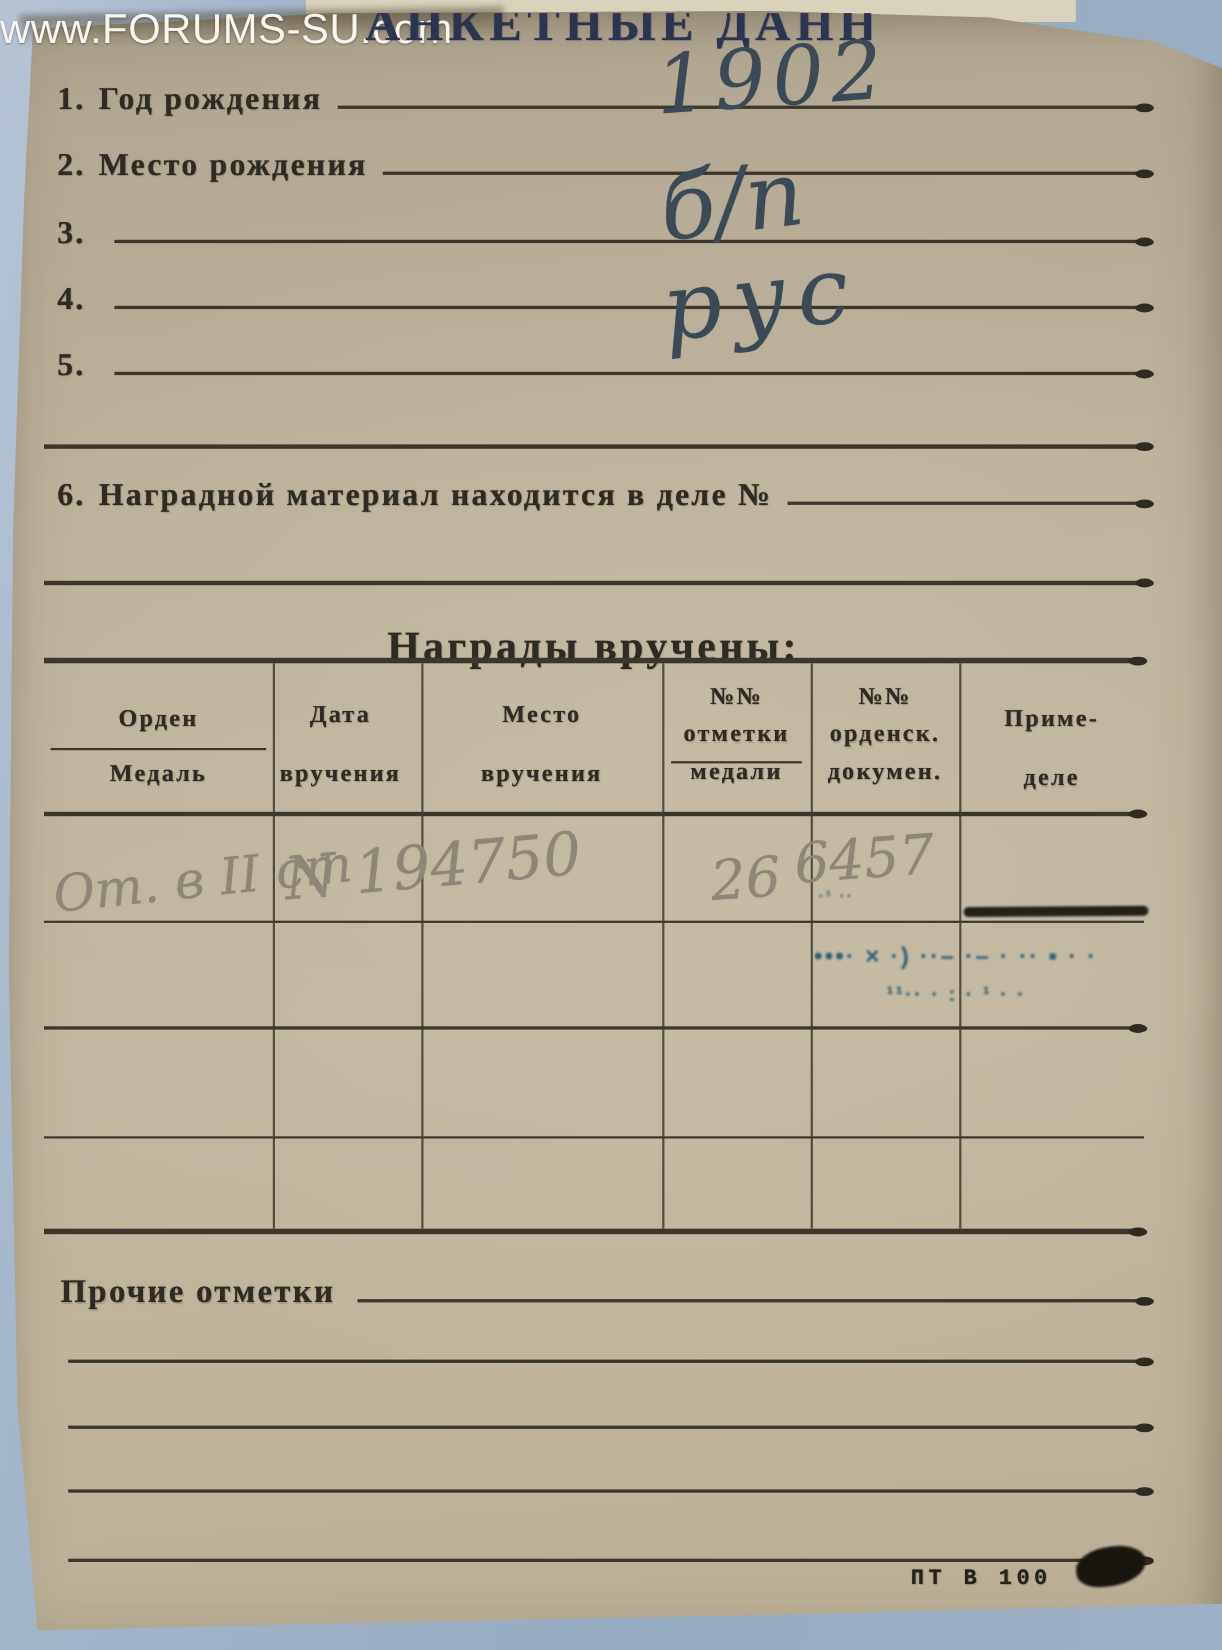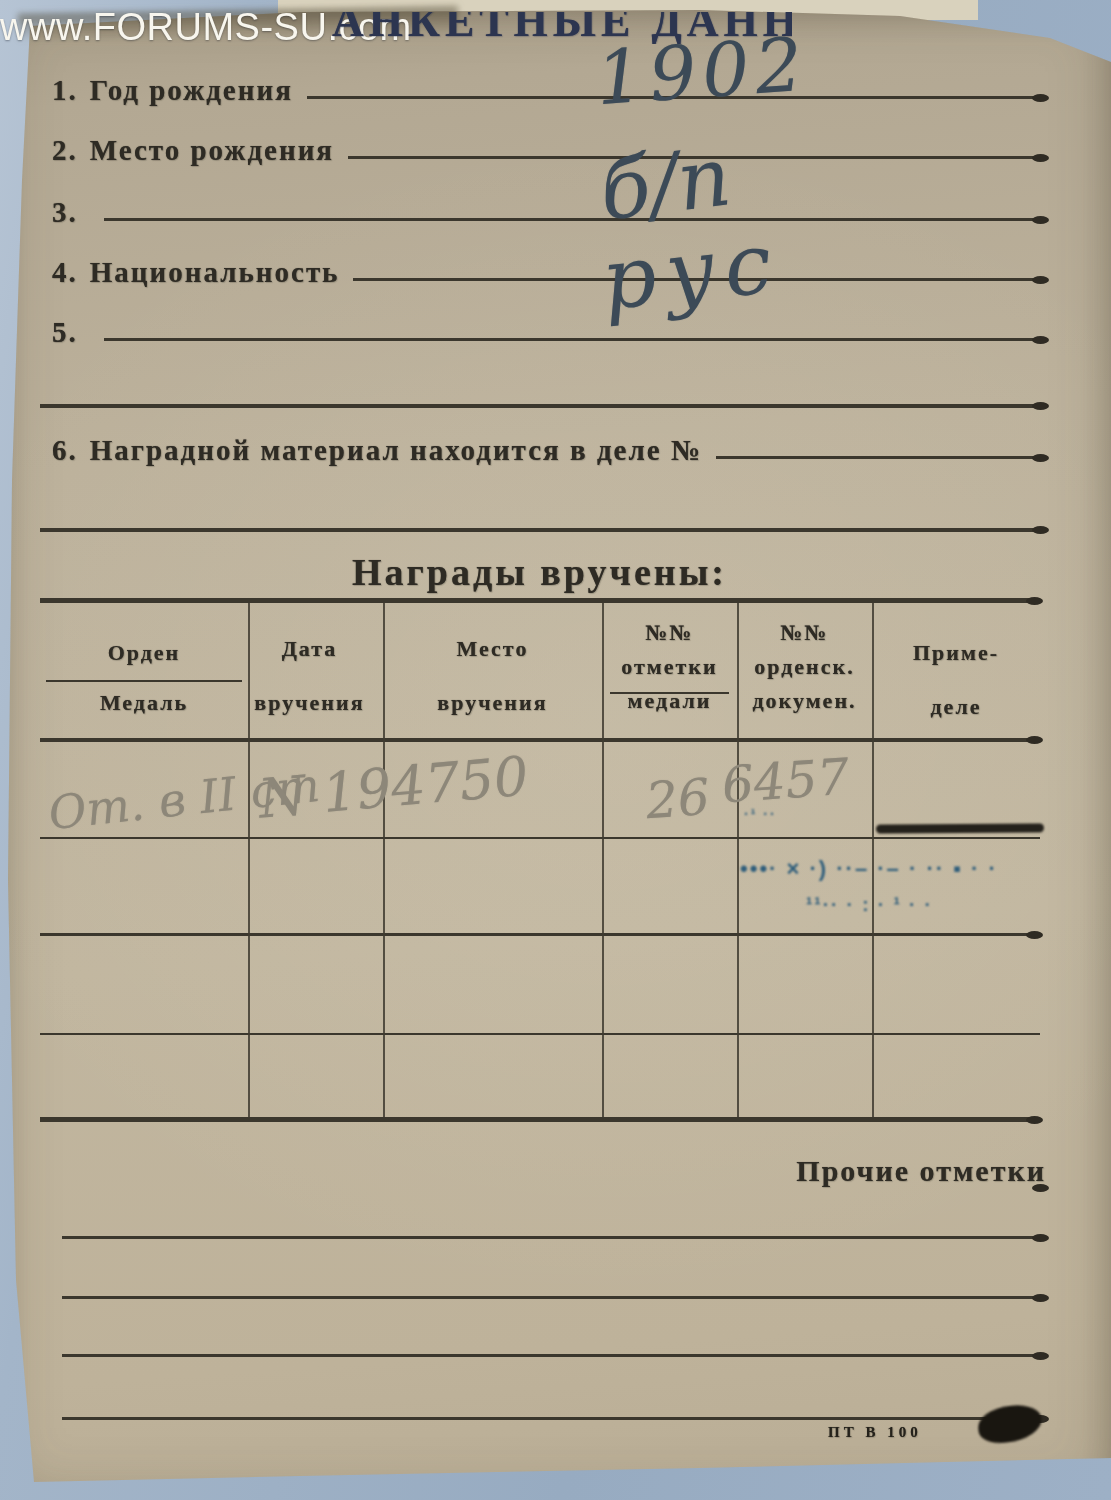--- a/index.html
+++ b/index.html
@@ -37,41 +37,41 @@
   
   .rline{position:relative;background:#3b372d;}
   .rline::after{content:"";position:absolute;right:-3px;top:50%;transform:translateY(-50%);
           width:17px;height:8px;background:#2f2b23;border-radius:50%;}
   
   .frow{position:absolute;left:52px;width:994px;height:36px;display:flex;align-items:flex-end;}
   .frow .num{font-size:29px;line-height:32px;margin-right:12px;white-space:nowrap;}
   .frow .lbl{font-size:29px;line-height:32px;white-space:nowrap;margin-top:42px;}
   .frow .fline{flex:1;height:3px;margin-left:14px;margin-bottom:7px;}
   .fullline{position:absolute;left:40px;width:1006px;height:4px;}
-  .section-title{position:absolute;left:352px;top:550px;font-size:38px;letter-spacing:3px;}
+  .section-title{position:absolute;left:352px;top:566px;font-size:38px;letter-spacing:3px;}
   
   .tbl{position:absolute;left:40px;top:598px;width:1000px;height:524px;}
   .tbh{position:absolute;left:0;width:1000px;background:#3b372d;}
   .tbv{position:absolute;top:5px;height:514px;width:2px;background:rgba(64,59,48,.85);}
   .hcell{position:absolute;top:0;height:140px;font-size:22px;}
   .hcell .hl{position:absolute;left:0;width:100%;text-align:center;line-height:26px;}
   .hsep{position:absolute;height:2px;background:#3b372d;}
   
   .hw{position:absolute;white-space:nowrap;}
   .smudge{position:absolute;font-family:"Liberation Sans",sans-serif;font-weight:bold;
           color:#2e5d7b;filter:blur(1.2px);letter-spacing:2px;white-space:nowrap;}
   .border-smudge{position:absolute;left:876px;top:824px;width:168px;height:9px;background:#24211b;
           border-radius:5px;filter:blur(.8px);transform:rotate(-.4deg);}
   .freeline{position:absolute;left:62px;width:984px;height:3px;}
   .other-row{position:absolute;left:55px;top:1154px;width:991px;height:38px;
-          display:flex;align-items:flex-end;flex-direction:column;}
+          display:flex;align-items:flex-end;}
   .other-row .lbl{font-size:30px;line-height:34px;white-space:nowrap;}
   .other-row .fline{flex:1;height:3px;margin-left:20px;margin-bottom:8px;}
-  .print-mark{position:absolute;left:828px;top:1424px;font-size:15px;letter-spacing:4px;
-          color:#25221b;filter:blur(.4px);}
+  .print-mark{position:absolute;left:828px;top:1424px;font-size:20px;letter-spacing:4px;
+          color:#25221b;filter:blur(.4px);font-family:Liberation Mono, monospace;}
   .ink-blob{position:absolute;left:978px;top:1406px;width:64px;height:36px;background:#191610;
           border-radius:55% 45% 60% 40%;filter:blur(1px);transform:rotate(-6deg);}
 </style>
 </head>
 <body>
 
 <div class="stage">
   <div class="top-strip"></div>
   <div class="paper"></div>
   <div class="paper-top-shadow"></div>
@@ -91,21 +91,20 @@
     <span class="num printed">2.</span>
     <span class="lbl printed">Место рождения</span>
     <div class="fline rline"></div>
   </div>
   <div class="frow" style="top:192px">
     <span class="num printed">3.</span>
     <div class="fline rline"></div>
   </div>
   <div class="frow" style="top:252px">
     <span class="num printed">4.</span>
-    <span class="lbl printed">Национальность</span>
     <div class="fline rline"></div>
   </div>
   <div class="frow" style="top:312px">
     <span class="num printed">5.</span>
     <div class="fline rline"></div>
   </div>
 
   <div class="fullline rline" style="top:404px"></div>
 
   <div class="frow" style="top:430px">

